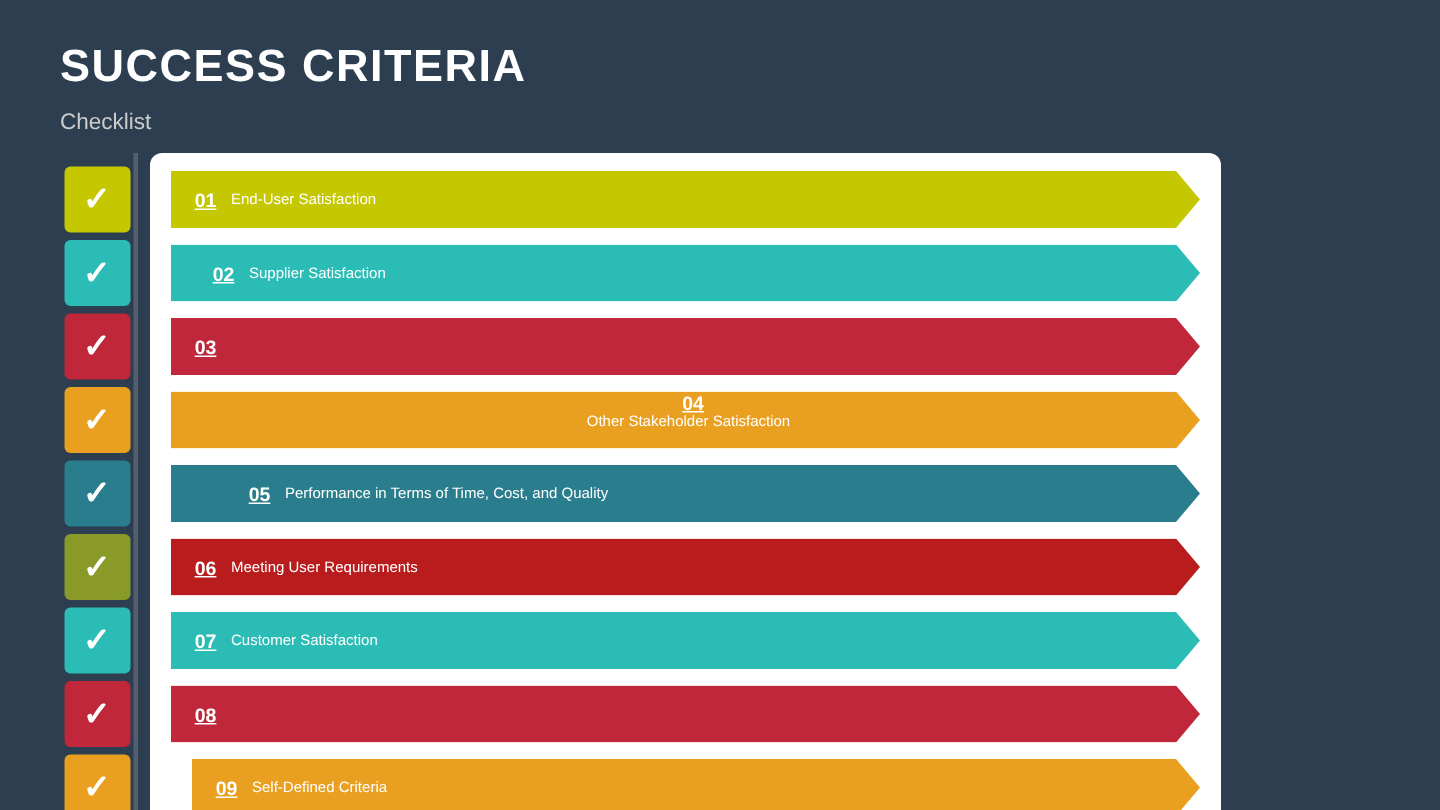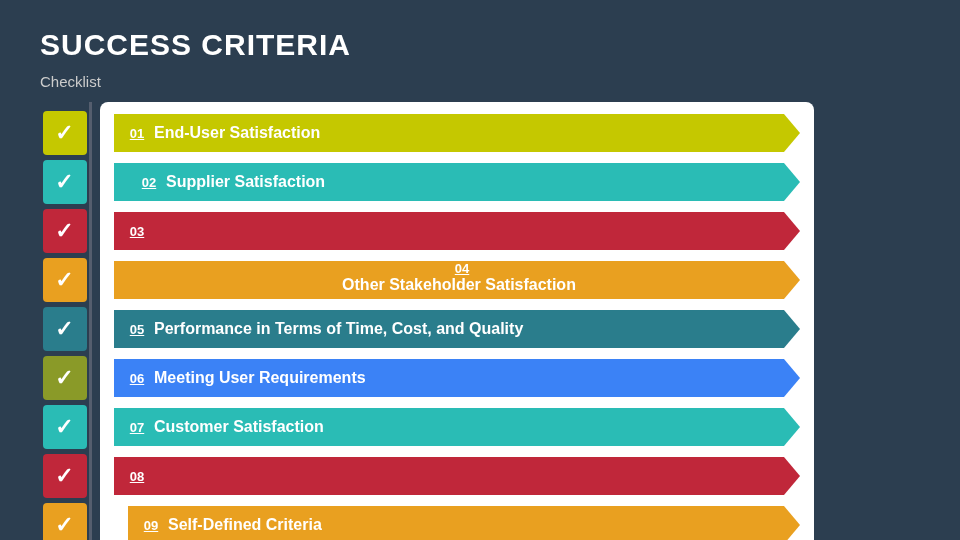--- a/index.html
+++ b/index.html
@@ -108,34 +108,34 @@
       font-weight: 700;
       color: white;
       width: 36px;
       text-align: center;
       padding-left: 10px;
       flex-shrink: 0;
       text-decoration: underline;
     }
 
     .item-label {
-      font-size: 16px;
-      font-weight: 700;
+      font-size: 10px;
+      font-weight: 400;
       color: white;
       padding-left: 4px;
       flex: 1;
     }
 
     
     .color-yellow-green { background-color: #c5c800; }
     .color-teal { background-color: #2abcb5; padding-left: 12px; }
     .color-crimson { background-color: #c0273a; }
     .color-orange { background-color: #e9a020; flex-direction: column; }
-    .color-dark-teal { background-color: #2a7d8c; }
-    .color-olive { background-color: #3b82f6; }
+    .color-dark-teal { background-color: #2a7d8c; padding-left: 36px; }
+    .color-olive { background-color: #b91c1c; }
     .color-teal2 { background-color: #2abcb5; }
     .color-crimson2 { background-color: #c0273a; }
     .color-orange2 { background-color: #e9a020; margin-left: 14px; }
   </style>
 </head>
 <body>
 
 <div class="page">
   <div class="header">
     <div class="title">SUCCESS CRITERIA</div>

